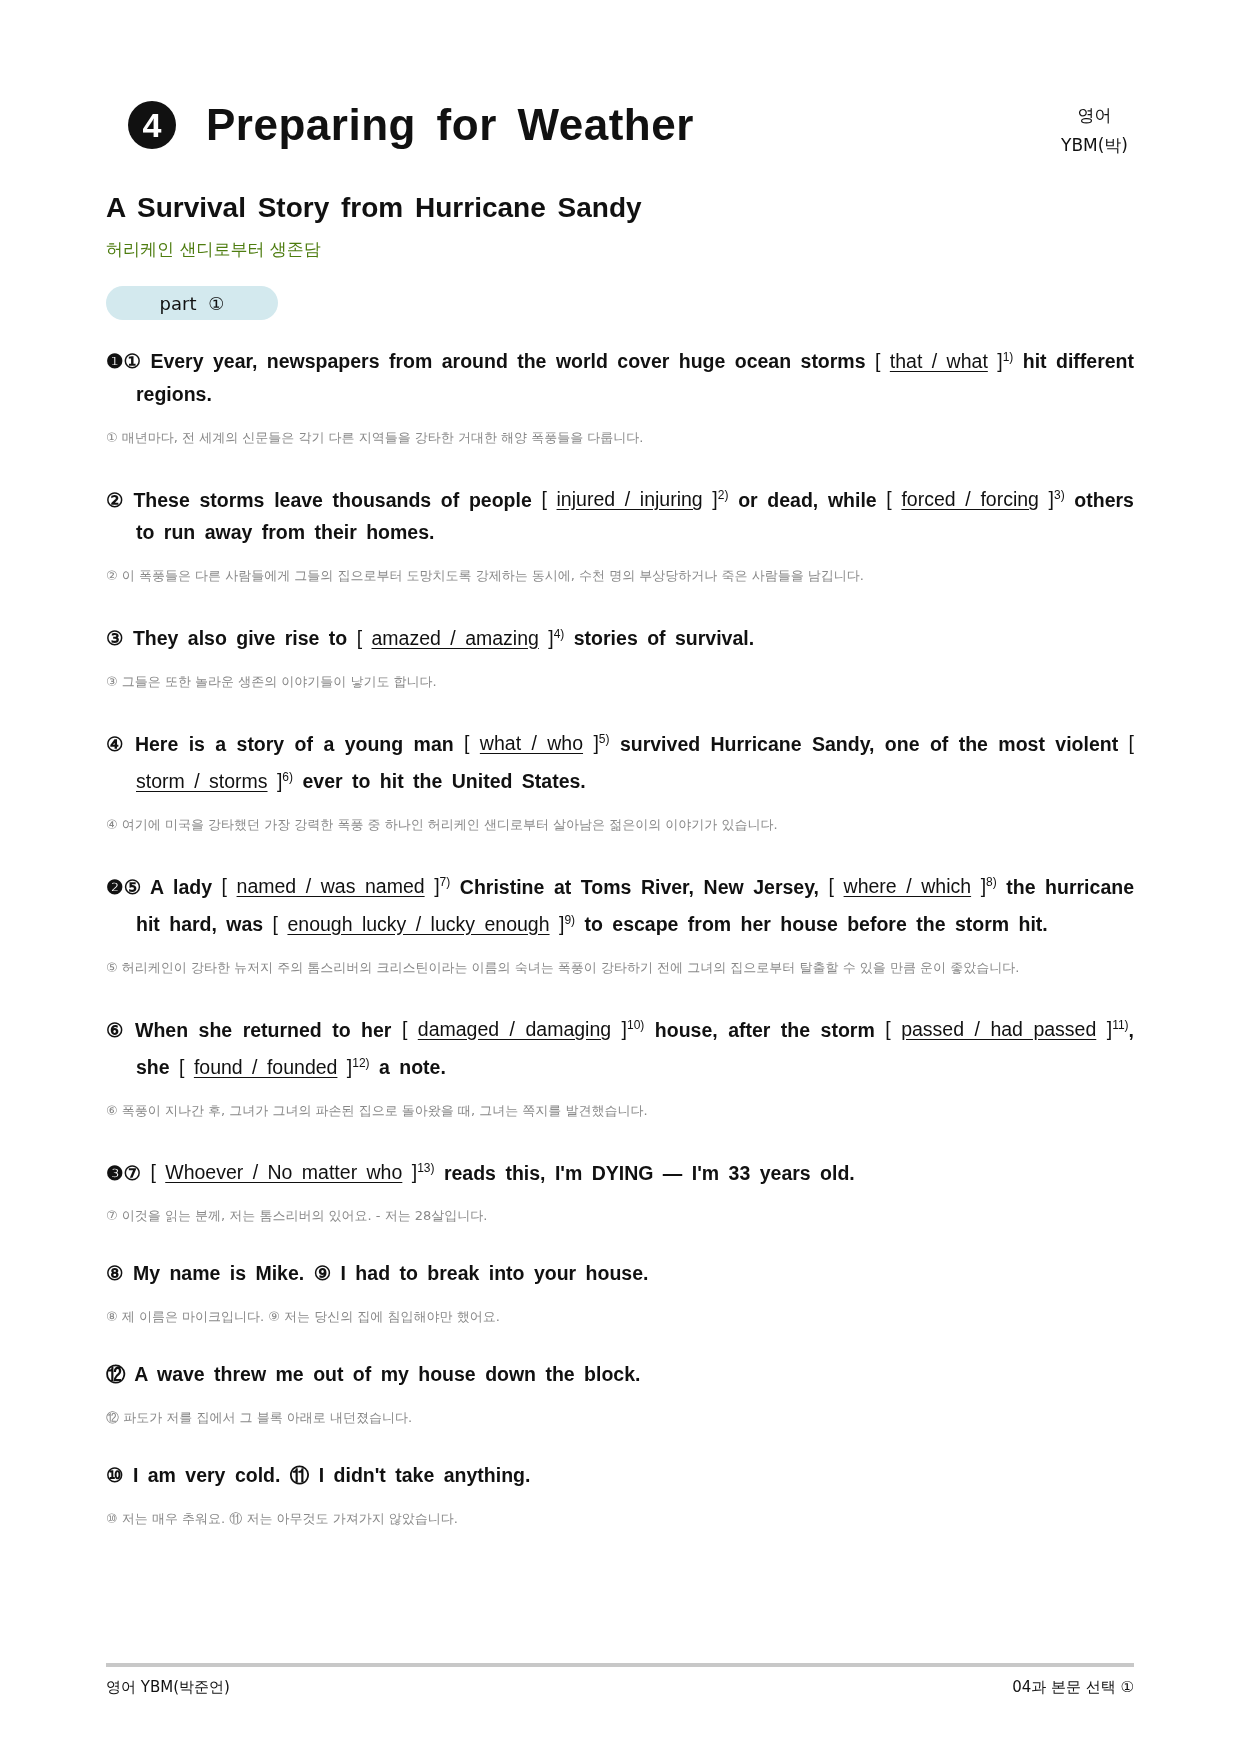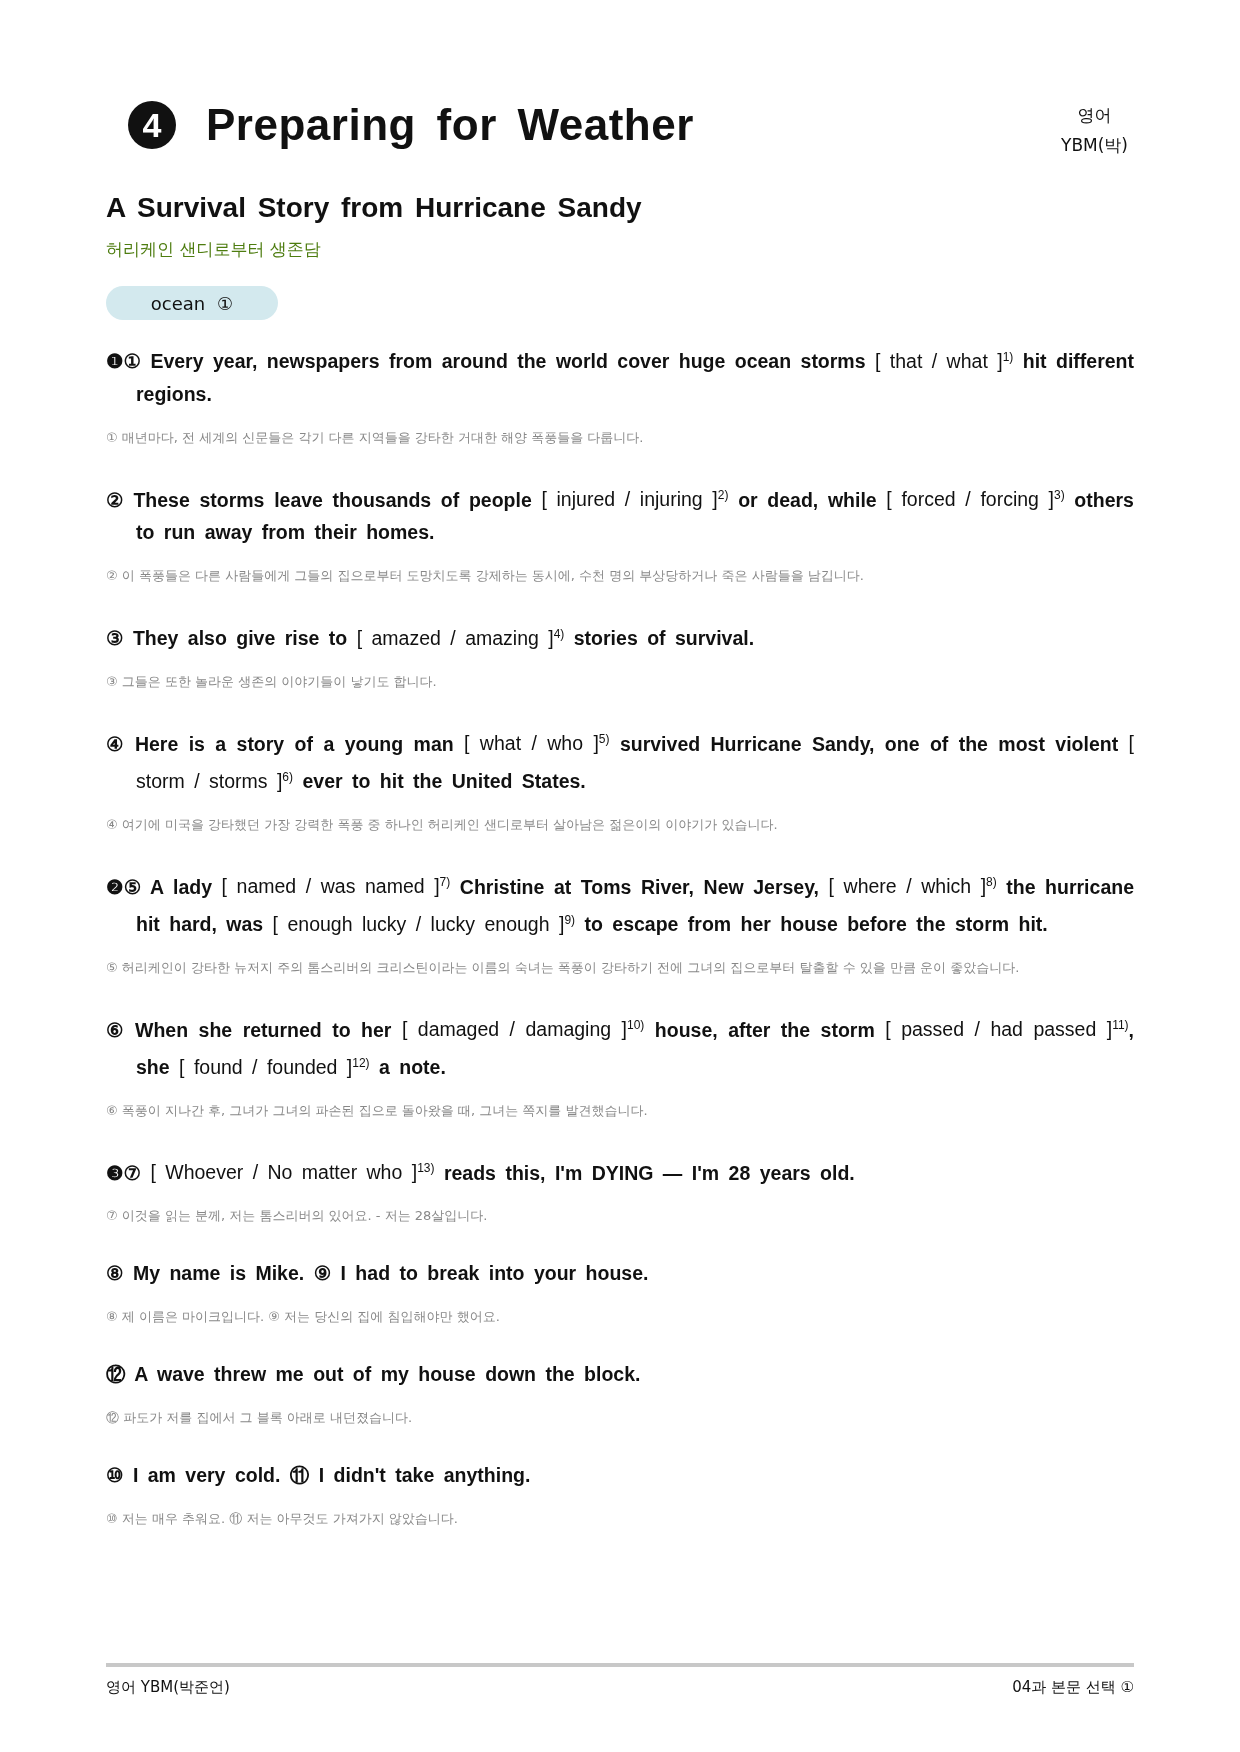--- a/index.html
+++ b/index.html
@@ -43,21 +43,21 @@
   .block { margin-bottom: 26px; }
   .en {
     font-size: 19.5px; font-weight: bold; line-height: 33px; text-align: justify;
     font-family: "Liberation Sans", sans-serif; word-spacing: 4px;
     padding-left: 30px; text-indent: -30px;
   }
   .ko {
     font-size: 13px; color: #888; line-height: 30px; text-align: justify;
     padding-left: 30px; text-indent: -30px; margin-top: 12px;
   }
-  .choice { text-underline-offset: 3px; font-weight: normal; margin-top: 39px; }
+  .choice { text-decoration: underline; text-underline-offset: 3px; font-weight: normal; margin-top: 39px; }
   .bracket { font-weight: normal; }
   sup { font-size: 12px; font-weight: normal; }
 
   .footer-rule { position: absolute; left: 106px; top: 1663px; width: 1028px; height: 4px; background: #c8c8c8; }
   .footer-left { position: absolute; left: 106px; top: 1678px; font-size: 15px; }
   .footer-right { position: absolute; right: 106px; top: 1678px; font-size: 15px; }
 </style>
 </head>
 <body>
 
@@ -68,21 +68,21 @@
     <div class="unit-title">Preparing for Weather</div>
   </div>
 
   <div class="subject-box">
     <div>영어</div>
     <div>YBM(박)</div>
   </div>
 
   <div class="lesson-title">A Survival Story from Hurricane Sandy</div>
   <div class="lesson-subtitle">허리케인 샌디로부터 생존담</div>
-  <div class="part-pill">ocean ①</div>
+  <div class="part-pill">part ①</div>
 
   <div class="content" id="content">
       <div class="block">
         <div class="en"><span>❶</span><span>①</span> <span>Every year, newspapers from around the world cover huge ocean storms </span><span><span class="bracket">[ </span><span class="choice">that / what</span><span class="bracket"> ]</span><sup>1)</sup></span><span> hit different regions.</span></div>
         <div class="ko">① 매년마다, 전 세계의 신문들은 각기 다른 지역들을 강타한 거대한 해양 폭풍들을 다룹니다.</div>
       </div>
       <div class="block">
         <div class="en"><span>②</span> <span>These storms leave thousands of people </span><span><span class="bracket">[ </span><span class="choice">injured / injuring</span><span class="bracket"> ]</span><sup>2)</sup></span><span> or dead, while </span><span><span class="bracket">[ </span><span class="choice">forced / forcing</span><span class="bracket"> ]</span><sup>3)</sup></span><span> others to run away from their homes.</span></div>
         <div class="ko">② 이 폭풍들은 다른 사람들에게 그들의 집으로부터 도망치도록 강제하는 동시에, 수천 명의 부상당하거나 죽은 사람들을 남깁니다.</div>
       </div>
@@ -96,21 +96,21 @@
       </div>
       <div class="block">
         <div class="en"><span>❷</span><span>⑤</span> <span>A lady </span><span><span class="bracket">[ </span><span class="choice">named / was named</span><span class="bracket"> ]</span><sup>7)</sup></span><span> Christine at Toms River, New Jersey, </span><span><span class="bracket">[ </span><span class="choice">where / which</span><span class="bracket"> ]</span><sup>8)</sup></span><span> the hurricane hit hard, was </span><span><span class="bracket">[ </span><span class="choice">enough lucky / lucky enough</span><span class="bracket"> ]</span><sup>9)</sup></span><span> to escape from her house before the storm hit.</span></div>
         <div class="ko">⑤ 허리케인이 강타한 뉴저지 주의 톰스리버의 크리스틴이라는 이름의 숙녀는 폭풍이 강타하기 전에 그녀의 집으로부터 탈출할 수 있을 만큼 운이 좋았습니다.</div>
       </div>
       <div class="block">
         <div class="en"><span>⑥</span> <span>When she returned to her </span><span><span class="bracket">[ </span><span class="choice">damaged / damaging</span><span class="bracket"> ]</span><sup>10)</sup></span><span> house, after the storm </span><span><span class="bracket">[ </span><span class="choice">passed / had passed</span><span class="bracket"> ]</span><sup>11)</sup></span><span>, she </span><span><span class="bracket">[ </span><span class="choice">found / founded</span><span class="bracket"> ]</span><sup>12)</sup></span><span> a note.</span></div>
         <div class="ko">⑥ 폭풍이 지나간 후, 그녀가 그녀의 파손된 집으로 돌아왔을 때, 그녀는 쪽지를 발견했습니다.</div>
       </div>
       <div class="block">
-        <div class="en"><span>❸</span><span>⑦</span> <span><span class="bracket">[ </span><span class="choice">Whoever / No matter who</span><span class="bracket"> ]</span><sup>13)</sup></span><span> reads this, I'm DYING — I'm 28 years old.</span></div>
+        <div class="en"><span>❸</span><span>⑦</span> <span><span class="bracket">[ </span><span class="choice">Whoever / No matter who</span><span class="bracket"> ]</span><sup>13)</sup></span><span> reads this, I'm DYING — I'm 33 years old.</span></div>
         <div class="ko">⑦ 이것을 읽는 분께, 저는 톰스리버의 있어요. - 저는 28살입니다.</div>
       </div>
       <div class="block">
         <div class="en"><span>⑧</span> <span>My name is Mike. ⑨ I had to break into your house.</span></div>
         <div class="ko">⑧ 제 이름은 마이크입니다. ⑨ 저는 당신의 집에 침입해야만 했어요.</div>
       </div>
       <div class="block">
         <div class="en"><span>⑫</span> <span>A wave threw me out of my house down the block.</span></div>
         <div class="ko">⑫ 파도가 저를 집에서 그 블록 아래로 내던졌습니다.</div>
       </div>

